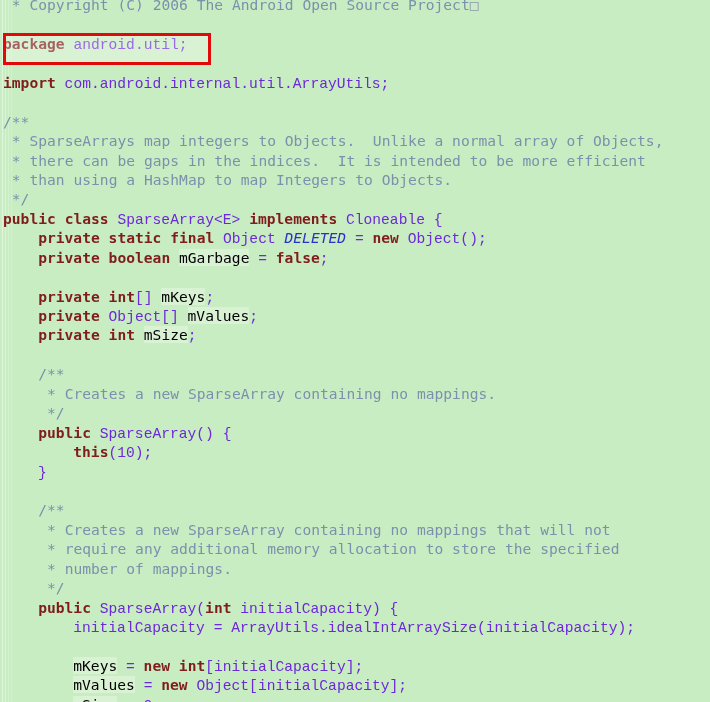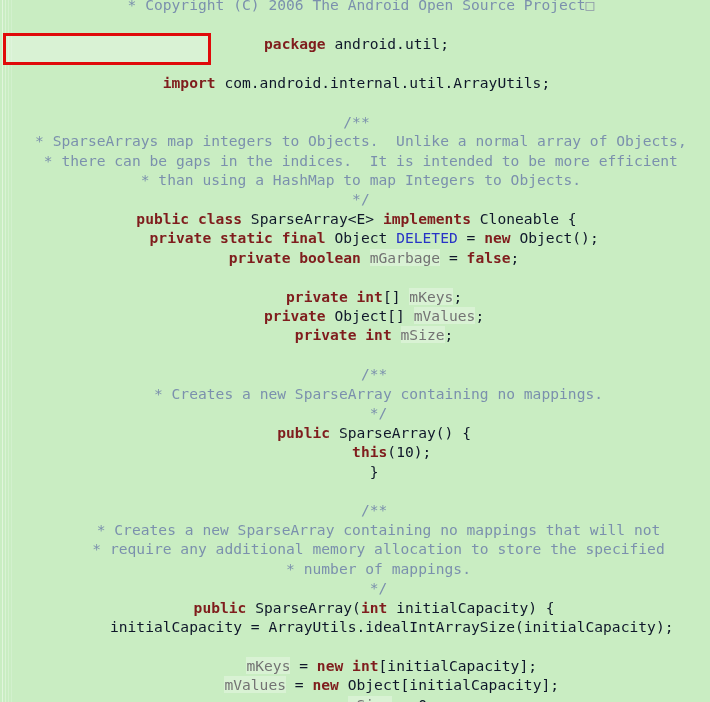--- a/index.html
+++ b/index.html
@@ -13,21 +13,20 @@
     overflow: hidden;
     font-family: "DejaVu Sans Mono", "Liberation Mono", monospace;
   }
 
   #viewer {
     position: relative;
     width: 710px;
     height: 702px;
     background: #c9edc2;
     overflow: hidden;
-    text-align: center;
   }
 
   
   .gutter-line {
     position: absolute;
     top: 0;
     bottom: 0;
     width: 1px;
     background: rgba(255,255,255,0.45);
     pointer-events: none;
@@ -50,24 +49,24 @@
   }
 
   .ln {
     display: block;
     height: 19.45px;
     padding-left: 3px;
   }
 
   
   .kw      { color: #7f1d1d; font-weight: bold; }
-  .id      { color: #0f172a; }
+  .id      { color: #6d28d9; font-family: Liberation Mono, monospace; }
   .cmt     { color: #7b90ad; }
-  .fld     { color: #737373; background: rgba(255,255,255,0.30); }
-  .sfld    { color: #2733c6; }
+  .fld     { color: #000000; background: rgba(255,255,255,0.30); }
+  .sfld    { color: #2733c6; font-style: italic; }
   .tofu    { color: #8c96a8; }
 
   
   #package-highlight {
     position: absolute;
     left: 3px;
     top: 33px;
     width: 202px;
     height: 26px;
     border: 3px solid #e00a0a;

